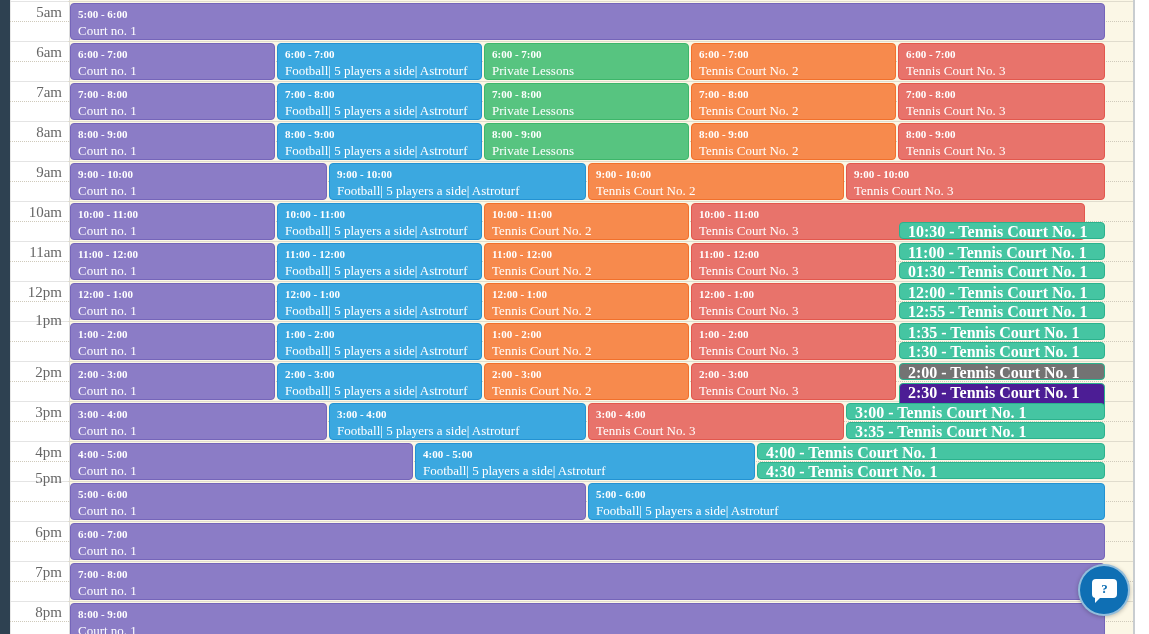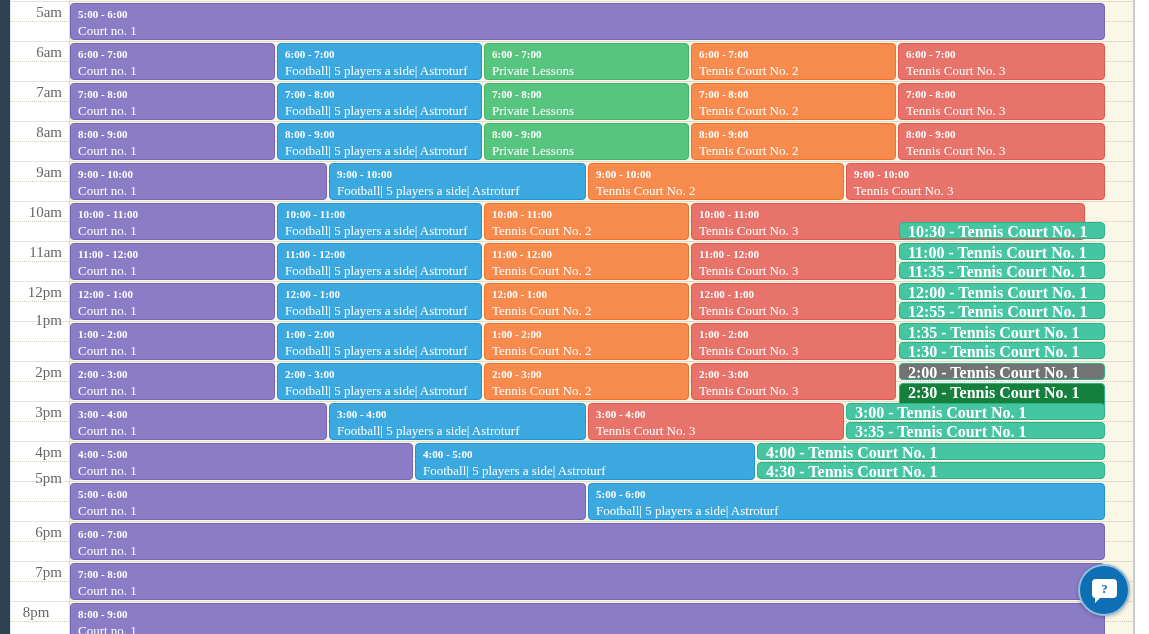--- a/index.html
+++ b/index.html
@@ -117,21 +117,21 @@
       <div class="hour-line in-gutter" style="top: 521px;"></div>
       <div class="half-line" style="top: 541px;"></div>
       <div class="time-label" style="top: 523px;">6pm</div>
       <div class="hour-line" style="top: 561px;"></div>
       <div class="hour-line in-gutter" style="top: 561px;"></div>
       <div class="half-line" style="top: 581px;"></div>
       <div class="time-label" style="top: 563px;">7pm</div>
       <div class="hour-line" style="top: 601px;"></div>
       <div class="hour-line in-gutter" style="top: 601px;"></div>
       <div class="half-line" style="top: 621px;"></div>
-      <div class="time-label" style="top: 603px; text-align: center;">8pm</div>
+      <div class="time-label" style="top: 603px;">8pm</div>
     </div>
   <div id="event-layer">
       <div class="event" style="left: 70px; top: 3px; width: 1035px; height: 37px; background: rgb(139, 124, 198); border-color: rgb(117, 101, 185);">
         <div class="ev-time">5:00 - 6:00</div>
         <div class="ev-title">Court no. 1</div>
       </div>
       <div class="event" style="left: 70px; top: 43px; width: 205px; height: 37px; background: rgb(139, 124, 198); border-color: rgb(117, 101, 185);">
         <div class="ev-time">6:00 - 7:00</div>
         <div class="ev-title">Court no. 1</div>
       </div>
@@ -322,27 +322,27 @@
       <div class="event" style="left: 70px; top: 563px; width: 1035px; height: 37px; background: rgb(139, 124, 198); border-color: rgb(117, 101, 185);">
         <div class="ev-time">7:00 - 8:00</div>
         <div class="ev-title">Court no. 1</div>
       </div>
       <div class="event" style="left: 70px; top: 603px; width: 1035px; height: 37px; background: rgb(139, 124, 198); border-color: rgb(117, 101, 185);">
         <div class="ev-time">8:00 - 9:00</div>
         <div class="ev-title">Court no. 1</div>
       </div>
       <div class="half-event" style="left: 899px; top: 222px; width: 206px; height: 17px; background: rgb(69, 197, 162); border-color: rgb(43, 178, 141);">10:30 - Tennis Court No. 1</div>
       <div class="half-event" style="left: 899px; top: 243px; width: 206px; height: 17px; background: rgb(69, 197, 162); border-color: rgb(43, 178, 141);">11:00 - Tennis Court No. 1</div>
-      <div class="half-event" style="left: 899px; top: 262px; width: 206px; height: 17px; background: rgb(69, 197, 162); border-color: rgb(43, 178, 141);">11:35 - Tennis Court No. 1</div>
+      <div class="half-event" style="left: 899px; top: 262px; width: 206px; height: 17px; background: rgb(69, 197, 162); border-color: rgb(43, 178, 141);">01:30 - Tennis Court No. 1</div>
       <div class="half-event" style="left: 899px; top: 283px; width: 206px; height: 17px; background: rgb(69, 197, 162); border-color: rgb(43, 178, 141);">12:00 - Tennis Court No. 1</div>
       <div class="half-event" style="left: 899px; top: 302px; width: 206px; height: 17px; background: rgb(69, 197, 162); border-color: rgb(43, 178, 141);">12:55 - Tennis Court No. 1</div>
       <div class="half-event" style="left: 899px; top: 323px; width: 206px; height: 17px; background: rgb(69, 197, 162); border-color: rgb(43, 178, 141);">1:35 - Tennis Court No. 1</div>
       <div class="half-event" style="left: 899px; top: 342px; width: 206px; height: 17px; background: rgb(69, 197, 162); border-color: rgb(43, 178, 141);">1:30 - Tennis Court No. 1</div>
       <div class="half-event" style="left: 899px; top: 363px; width: 206px; height: 17px; background: #737373; border-color: rgb(43, 178, 141);">2:00 - Tennis Court No. 1</div>
-      <div class="half-event" style="left: 899px; top: 383px; width: 206px; height: 31px; background: #15803d; border-color: rgb(43, 178, 141);">2:30 - Tennis Court No. 1</div>
+      <div class="half-event" style="left: 899px; top: 383px; width: 206px; height: 31px; background: #4c1d95; border-color: rgb(43, 178, 141);">2:30 - Tennis Court No. 1</div>
       <div class="half-event" style="left: 846px; top: 403px; width: 259px; height: 17px; background: rgb(69, 197, 162); border-color: rgb(43, 178, 141);">3:00 - Tennis Court No. 1</div>
       <div class="half-event" style="left: 846px; top: 422px; width: 259px; height: 17px; background: rgb(69, 197, 162); border-color: rgb(43, 178, 141);">3:35 - Tennis Court No. 1</div>
       <div class="half-event" style="left: 757px; top: 443px; width: 348px; height: 17px; background: rgb(69, 197, 162); border-color: rgb(43, 178, 141);">4:00 - Tennis Court No. 1</div>
       <div class="half-event" style="left: 757px; top: 462px; width: 348px; height: 17px; background: rgb(69, 197, 162); border-color: rgb(43, 178, 141);">4:30 - Tennis Court No. 1</div>
     </div>
   <div class="help-btn">
     <div class="help-bubble">?</div>
   </div>
 </div>
 

